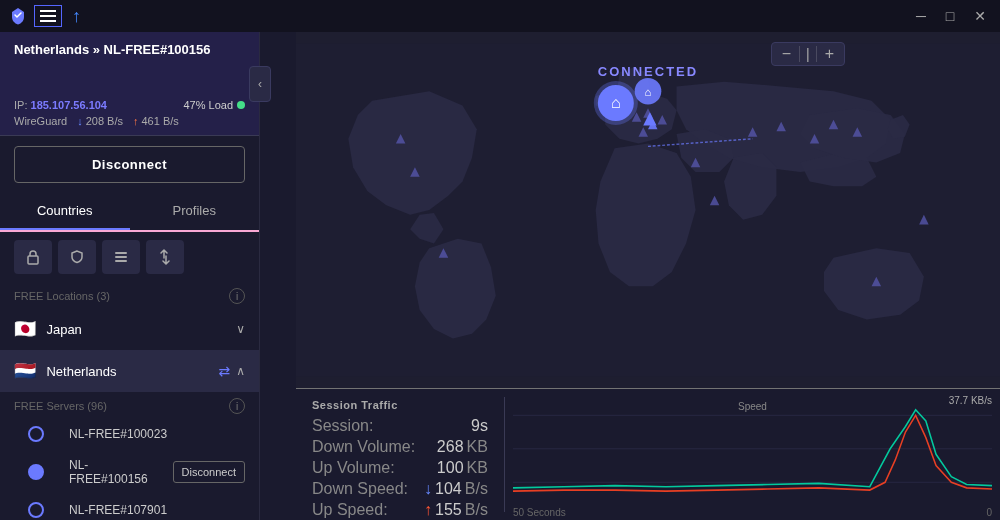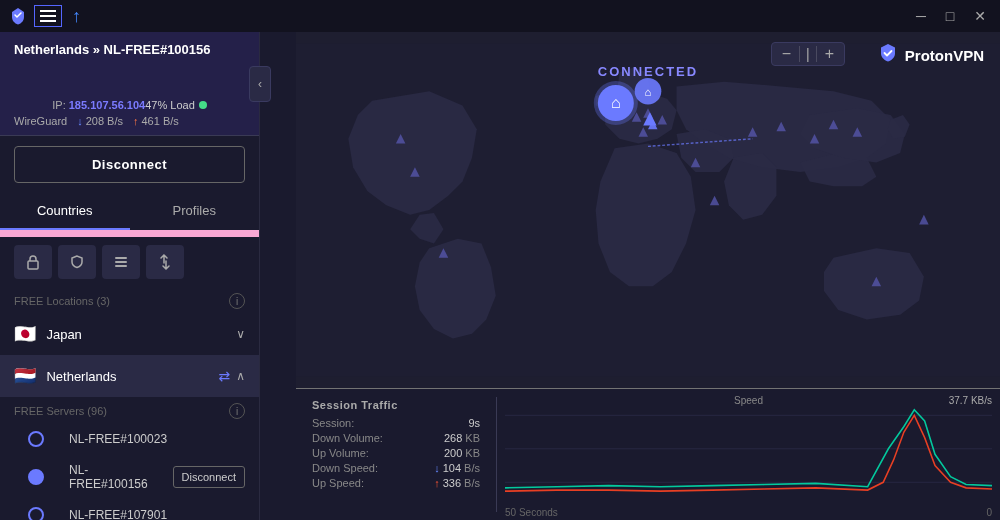--- a/index.html
+++ b/index.html
@@ -100,21 +100,21 @@
       position: relative;
     }
     .connection-title {
       font-size: 13px;
       font-weight: 600;
       color: #fff;
       margin-bottom: 2px;
     }
     .ip-row {
       display: flex;
-      justify-content: center;
+      justify-content: space-between;
       align-items: center;
       font-size: 11px;
       color: #aaa;
       margin-bottom: 4px;
       margin-top: 42px;
     }
     .ip-addr { color: #7b7bff; font-weight: 600; }
     .load-info {
       display: flex;
       align-items: center;
@@ -174,21 +174,21 @@
       color: #fff;
       font-size: 13px;
       font-weight: 600;
       cursor: pointer;
       letter-spacing: 0.5px;
     }
 
     
     .tabs {
       display: flex;
-      border-bottom: 7px solid #f9a8d4;
+      border-bottom: 2px solid #f9a8d4;
       margin: 0 0 8px 0;
     }
     .tab {
       flex: 1;
       text-align: center;
       padding: 10px 0;
       font-size: 13px;
       cursor: pointer;
       color: #aaa;
       border-bottom: 2px solid transparent;
@@ -454,21 +454,21 @@
     .stats-title {
       font-size: 11px;
       font-weight: 600;
       color: #aaa;
       margin-bottom: 6px;
       letter-spacing: 0.5px;
     }
     .stat-row {
       display: flex;
       justify-content: space-between;
-      font-size: 11px;
+      font-size: 16px;
       color: #888;
       margin-bottom: 3px;
       gap: 16px;
     }
     .stat-value {
       color: #ccc;
       display: flex;
       align-items: center;
       gap: 3px;
     }
@@ -507,21 +507,21 @@
       left: 8px;
       font-size: 10px;
       color: #666;
     }
     .chart-canvas {
       width: 100%;
       height: 100%;
     }
     .speed-col-header {
       position: absolute;
-      top: 6px;
+      top: 12px;
       left: 50%;
       transform: translateX(-50%);
       font-size: 10px;
       color: #888;
     }
 
     
     .map-svg {
       width: 100%;
       height: 100%;
@@ -667,29 +667,20 @@
   <div class="right-panel">
 
     <div class="top-bar">
       <div class="zoom-controls">
         <button class="zoom-btn">−</button>
         <span class="zoom-separator"></span>
         <span style="font-size:14px;color:#aaa;padding:0 2px;">|</span>
         <span class="zoom-separator"></span>
         <button class="zoom-btn">+</button>
       </div>
-      <div class="proton-logo">
-        <span class="proton-shield">
-          <svg width="22" height="22" viewBox="0 0 22 22" fill="none">
-            <path d="M11 2L4 5.5v6c0 3.5 2.8 6.8 7 8 4.2-1.2 7-4.5 7-8v-6L11 2z" fill="#6b7aff"></path>
-            <path d="M7.5 11l2.5 2.5 4.5-4.5" stroke="white" stroke-width="1.8" stroke-linecap="round" stroke-linejoin="round"></path>
-          </svg>
-        </span>
-        <span>ProtonVPN</span>
-      </div>
     </div>
 
     <div class="connected-badge">
       <span class="connected-text">CONNECTED</span>
       <div class="home-pin">⌂</div>
     </div>
 
     <div class="world-map">
       <svg class="map-svg" viewBox="0 0 740 350" xmlns="http://www.w3.org/2000/svg">
 
@@ -767,37 +758,37 @@
         <div class="stat-row">
           <span>Down Volume:</span>
           <span class="stat-value">
             <span>268</span>
             <span class="stat-unit">KB</span>
           </span>
         </div>
         <div class="stat-row">
           <span>Up Volume:</span>
           <span class="stat-value">
-            <span>200</span>
+            <span>100</span>
             <span class="stat-unit">KB</span>
           </span>
         </div>
         <div class="stat-row">
           <span>Down Speed:</span>
           <span class="stat-value">
             <span class="stat-arrow-down">↓</span>
             <span>104</span>
             <span class="stat-unit">B/s</span>
           </span>
         </div>
         <div class="stat-row">
           <span>Up Speed:</span>
           <span class="stat-value">
             <span class="stat-arrow-up">↑</span>
-            <span>336</span>
+            <span>155</span>
             <span class="stat-unit">B/s</span>
           </span>
         </div>
       </div>
 
       <div class="stats-divider"></div>
 
       <div class="stats-right">
         <span class="speed-col-header">Speed</span>
         <span class="chart-label-top">37.7 KB/s</span>

